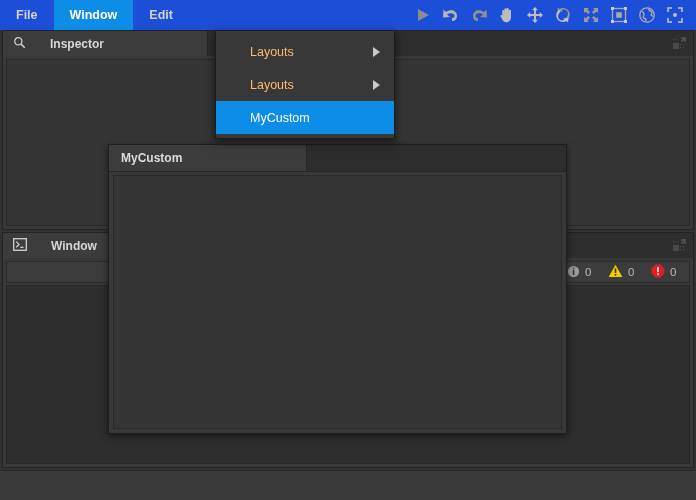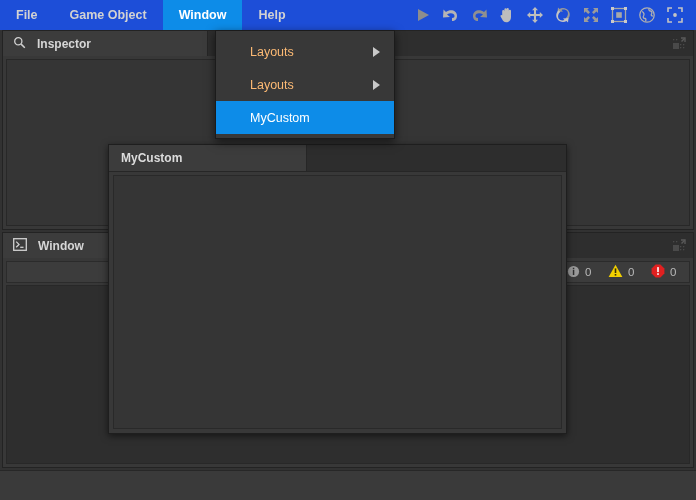--- a/index.html
+++ b/index.html
@@ -85,21 +85,21 @@
   .tabrow {
     position: relative;
     height: 25px;
     background: #2e2e2e;
     display: flex;
     align-items: stretch;
   }
   .tab {
     display: flex;
     align-items: center;
-    gap: 11px;
+    gap: 24px;
     padding: 0 12px 0 10px;
     min-width: 150px;
     background: #3c3c3c;
     border-right: 1px solid #262626;
     font-size: 12px;
     font-weight: bold;
     color: #d6d6d6;
     cursor: default;
     box-sizing: border-box;
   }
@@ -253,23 +253,22 @@
     box-sizing: border-box;
   }
 </style>
 </head>
 <body>
 
 <div class="app">
 
   <div class="menubar">
     <div class="menu-item">File</div>
-    <div class="menu-item">Game Object</div>
     <div class="menu-item active">Window</div>
-    <div class="menu-item">Help</div>
+    <div class="menu-item">Edit</div>
 
     <div class="toolbar">
       <div class="tool-btn">
         <svg width="18" height="18" viewBox="0 0 18 18">
             <polygon points="4,3 15,9 4,15" fill="#8d8d8d"></polygon>
           </svg>
       </div>
       <div class="tool-btn">
         <svg width="20" height="18" viewBox="0 0 20 18">
           <path d="M5 6 C9 3 16 4 16 10 C16 13 14 15 11 15 L11 12 C13 12 13.5 11 13.5 10 C13.5 7 9 6.5 6 8.5 L9 11 L2 11.5 L2.5 3.5 Z" fill="#b5b5b5"></path>

